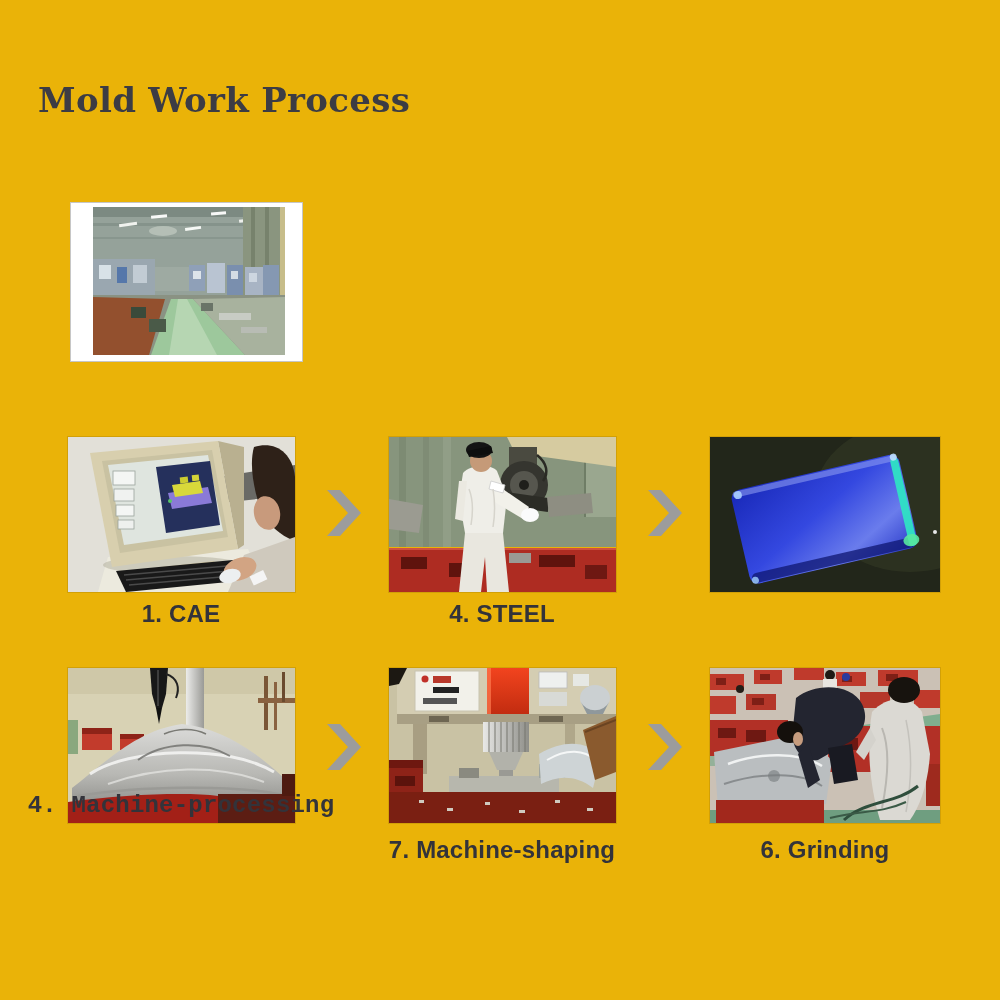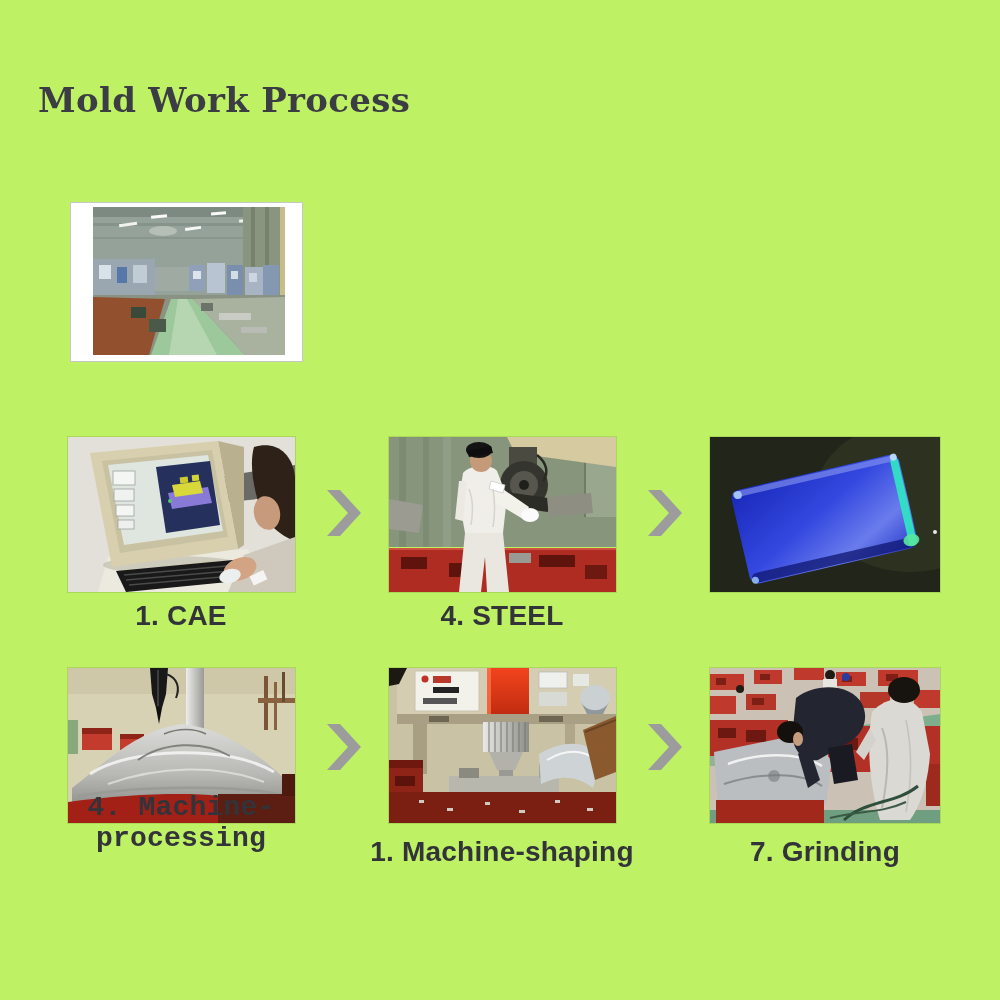--- a/index.html
+++ b/index.html
@@ -1,17 +1,17 @@
 <!DOCTYPE html>
 <html><head>
 <meta charset="utf-8">
 <style>
   html, body { margin:0; padding:0; background:#ffffff; }
   #page {
-    position:relative; width:1000px; height:1000px; background:#bef264;
+    position:relative; width:1000px; height:1000px; background:#eab308;
     font-family:"Liberation Sans", sans-serif; overflow:hidden;
   }
   .page-title {
     position:absolute; left:38px; top:82px; margin:0;
     font-family:"DejaVu Serif", serif; font-size:34px; font-weight:bold;
     color:#3c3c44; letter-spacing:0.3px; line-height:1.1;
   }
   .overview-frame {
     position:absolute; left:70px; top:202px; width:233px; height:160px;
     background:#ffffff; border:1px solid #c6c6c6; box-sizing:border-box;
@@ -22,21 +22,21 @@
     position:absolute; outline:1px solid rgba(0,0,0,0.10);
   }
   .p1 { left:68px;  top:437px; width:227px; height:155px; }
   .p2 { left:389px; top:437px; width:227px; height:155px; }
   .p3 { left:710px; top:437px; width:230px; height:155px; }
   .p4 { left:68px;  top:668px; width:227px; height:155px; }
   .p5 { left:389px; top:668px; width:227px; height:155px; }
   .p6 { left:710px; top:668px; width:230px; height:155px; }
   .caption {
     position:absolute; width:340px; text-align:center;
-    font-size:28px; font-weight:bold; color:#33333a; letter-spacing:0.2px;
+    font-size:24px; font-weight:bold; color:#33333a; letter-spacing:0.2px;
   }
   .c1 { left:11px;  top:600px; }
   .c2 { left:332px; top:600px; }
   .c3 { left:655px; top:600px; }
   .c4 { left:11px;  top:792px;font-family:Liberation Mono, monospace; }
   .c5 { left:332px; top:836px; }
   .c6 { left:655px; top:836px; }
   .chev { position:absolute; width:34px; height:46px; }
   .ch1 { left:327px; top:490px; }
   .ch2 { left:648px; top:490px; }
@@ -357,16 +357,16 @@
   <svg class="chev ch3" viewBox="0 0 34 46">
     <polygon points="0,0 13,0 34,23 13,46 0,46 21,23" fill="#9c9c9c"></polygon>
   </svg>
   <svg class="chev ch4" viewBox="0 0 34 46">
     <polygon points="0,0 13,0 34,23 13,46 0,46 21,23" fill="#9c9c9c"></polygon>
   </svg>
 
   <div class="caption c1">1. CAE</div>
   <div class="caption c2">4. STEEL</div>
   <div class="caption c4">4. Machine-processing</div>
-  <div class="caption c5">1. Machine-shaping</div>
-  <div class="caption c6">7. Grinding</div>
+  <div class="caption c5">7. Machine-shaping</div>
+  <div class="caption c6">6. Grinding</div>
 
 </div>
 
 </body></html>

